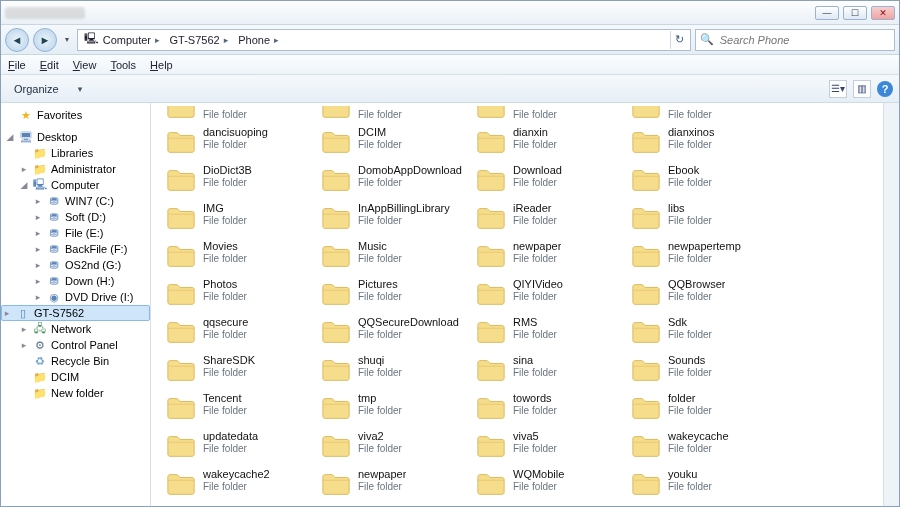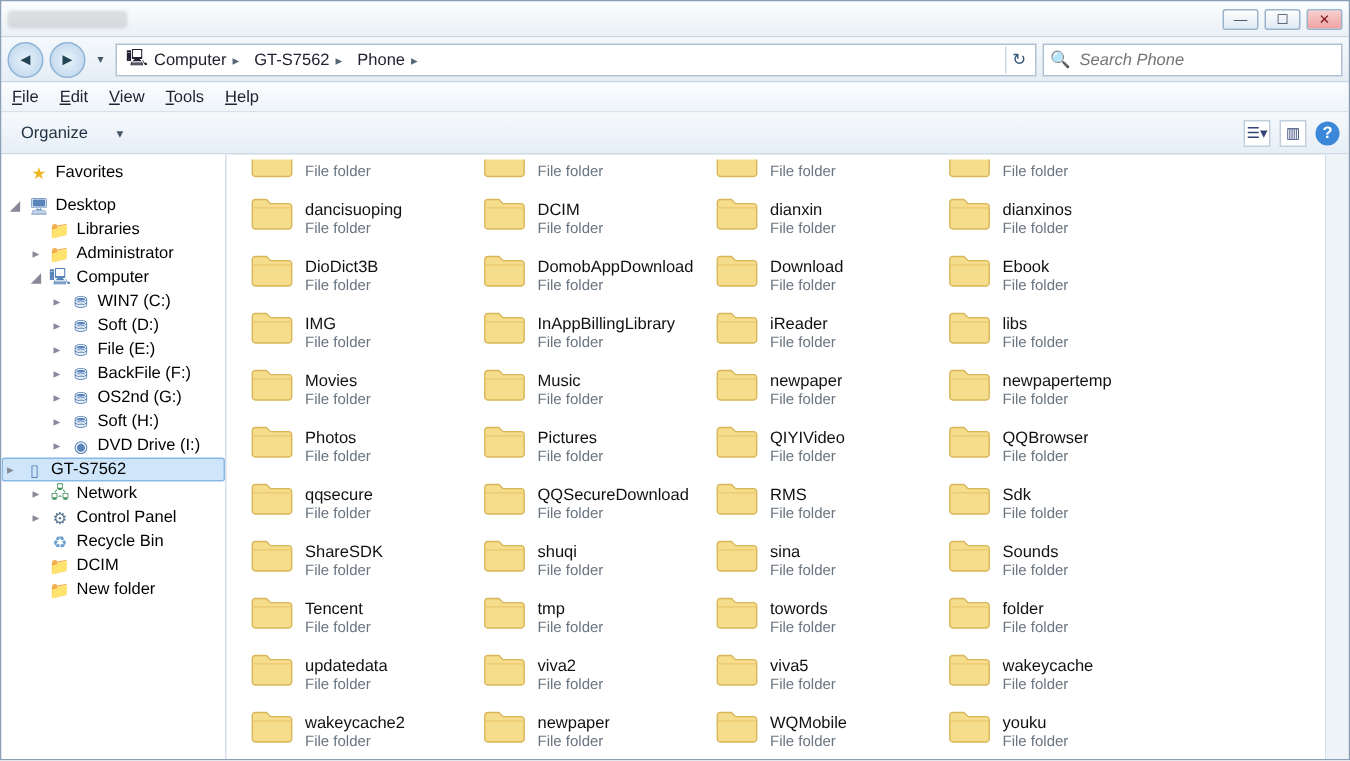--- a/index.html
+++ b/index.html
@@ -38,21 +38,21 @@
   .tree-group { margin-bottom:6px;}
   .tree-item { display:flex; align-items:center; gap:4px; padding:1px 2px 1px 0; white-space:nowrap; cursor:pointer;}
   .tree-item.sel { background:#cfe5f9; border:1px solid #8ab9e6; border-radius:2px; padding:0 1px 0 0;}
   .twist { width:10px; text-align:center; color:#889; font-size:9px;}
   .ticon { width:14px; height:14px; display:inline-flex; align-items:center; justify-content:center; font-size:11px;}
   .ind0 { padding-left:4px;} .ind1 { padding-left:18px;} .ind2 { padding-left:32px;}
   
   .content-wrap { flex:1; display:flex; flex-direction:column; min-width:0;}
   .content { flex:1; overflow:auto; background:#fff;}
   .files { display:flex; flex-wrap:wrap; align-content:flex-start; padding:2px 0 2px 10px;}
-  .item { width:155px; display:flex; align-items:flex-end; gap:6px; padding:2px 4px; margin:1px 0;}
+  .item { width:155px; display:flex; align-items:flex-start; gap:6px; padding:2px 4px; margin:1px 0;}
   .item .icon { width:32px; height:32px; flex:0 0 32px; display:flex; align-items:center; justify-content:center;}
   .folder-svg { width:30px; height:26px;}
   .item .meta { display:flex; flex-direction:column; line-height:1.15; overflow:hidden;}
   .item .name { font-size:11px; color:#111; white-space:nowrap; overflow:hidden; text-overflow:ellipsis;}
   .item .type, .item .extra { font-size:10px; color:#6a7580; white-space:nowrap; overflow:hidden; text-overflow:ellipsis;}
   .vscroll { width:16px; background:#eef3f8; border-left:1px solid #d6e0ea;}
   
   .star { color:#f0b522;}
   .drive { color:#5884b9;}
   .net { color:#46915e;}
@@ -173,21 +173,21 @@
             <span>BackFile (F:)</span>
           </div>
           <div class="tree-item ind2">
             <span class="twist">▸</span>
             <span class="ticon drive">⛃</span>
             <span>OS2nd (G:)</span>
           </div>
           <div class="tree-item ind2">
             <span class="twist">▸</span>
             <span class="ticon drive">⛃</span>
-            <span>Soft (H:)</span>
+            <span>Down (H:)</span>
           </div>
           <div class="tree-item ind2">
             <span class="twist">▸</span>
             <span class="ticon drive">◉</span>
             <span>DVD Drive (I:)</span>
           </div>
           <div class="tree-item ind2 sel">
             <span class="twist">▸</span>
             <span class="ticon drive">▯</span>
             <span>GT-S7562</span>

